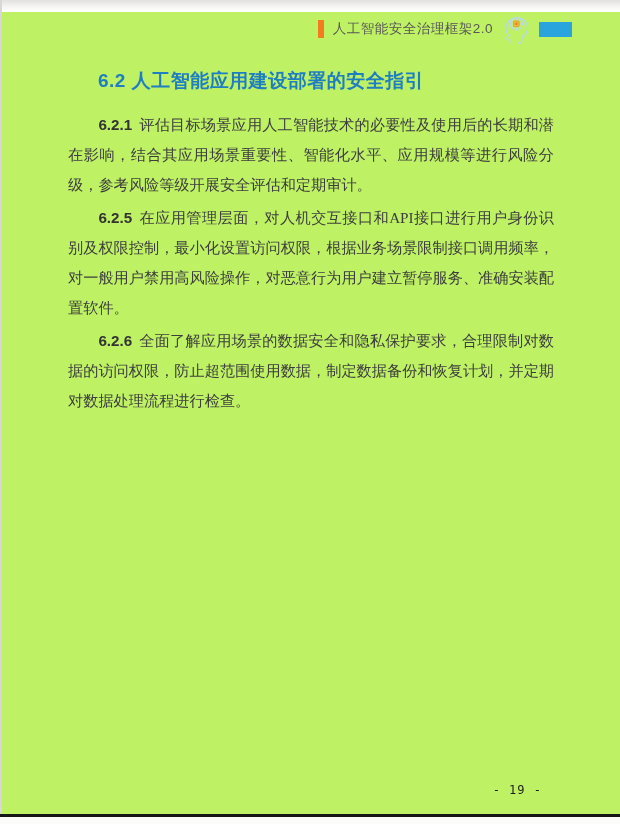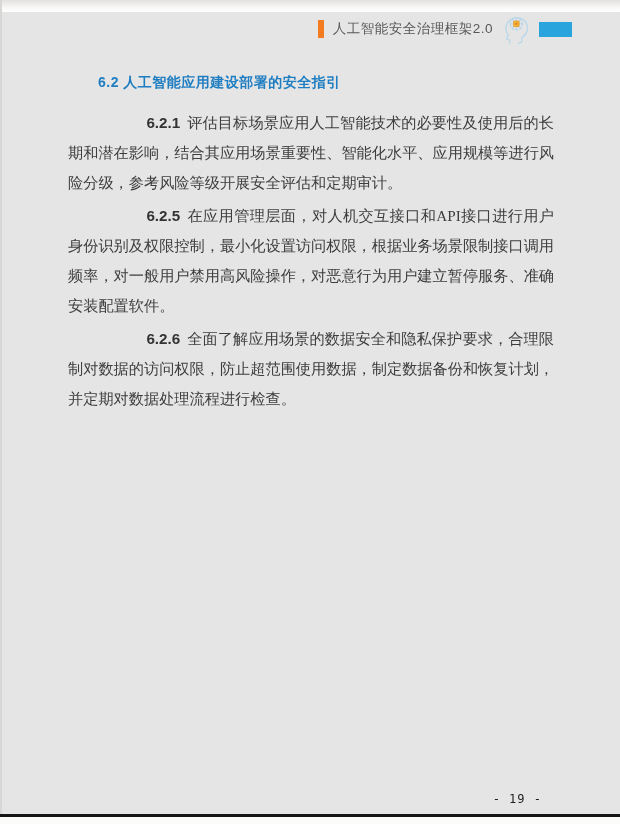--- a/index.html
+++ b/index.html
@@ -5,21 +5,21 @@
   html, body { margin: 0; padding: 0; }
   body {
     width: 620px; height: 824px;
     background: #ffffff;
     font-family: "Liberation Sans", sans-serif;
     position: relative;
     overflow: hidden;
   }
   .page {
     position: absolute; inset: 0;
-    background: #e5e5e5;
+    background: #bef264;
   }
   
   .edge-top {
     position: absolute; left: 0; top: 0; width: 620px; height: 12px;
     background: linear-gradient(to bottom, #e2e0df, #f7f6f5 60%, #ffffff);
   }
   .edge-left {
     position: absolute; left: 0; top: 0; width: 2px; height: 814px;
     background: #d9d7d6;
   }
@@ -44,43 +44,43 @@
     font-size: 13.5px; color: #585656; letter-spacing: 0.5px;
   }
   .logo { width: 34px; height: 36px; margin: 0 8px 0 4px; }
   .blue-block { width: 33px; height: 15px; background: #29A4DC; display: inline-block; }
   
   .content {
     position: absolute; left: 68px; right: 66px; top: 62px;
     color: #3d3d3d;
   }
   .section-title {
-    margin: 12px 0 16px 30px;
-    font-size: 14px; font-weight: bold; color: #1F7EC2;
+    margin: 6px 0 16px 30px;
+    font-size: 19px; font-weight: bold; color: #1F7EC2;
     font-family: "Liberation Sans", sans-serif;
     letter-spacing: 0.5px;
   }
   .para {
     margin: 0 0 3px 0;
     font-size: 15.2px; line-height: 30px;
     text-indent: 2em;
     text-align: justify;
     text-justify: inter-character;
     font-family: "Liberation Serif", serif;
     color: #3d3d3d;
   }
   .para b {
     font-family: "Liberation Sans", sans-serif;
-    font-weight: 600; margin-right: 7px; color: #333; margin-left: 48px;
+    font-weight: 600; margin-right: 7px; color: #333;
   }
   .page-footer {
     position: absolute; left: 0; top: 776px; width: 620px;
   }
   .page-number {
-    position: absolute; right: 78px; top: 16px;
+    position: absolute; right: 78px; top: 7px;
     font-family: "DejaVu Sans Mono", monospace;
     font-size: 12px; color: #1d1d1d; letter-spacing: 1px;
   }
 </style>
 </head>
 <body>
 
 <div class="page">
 
   <div class="edge-top"></div>

